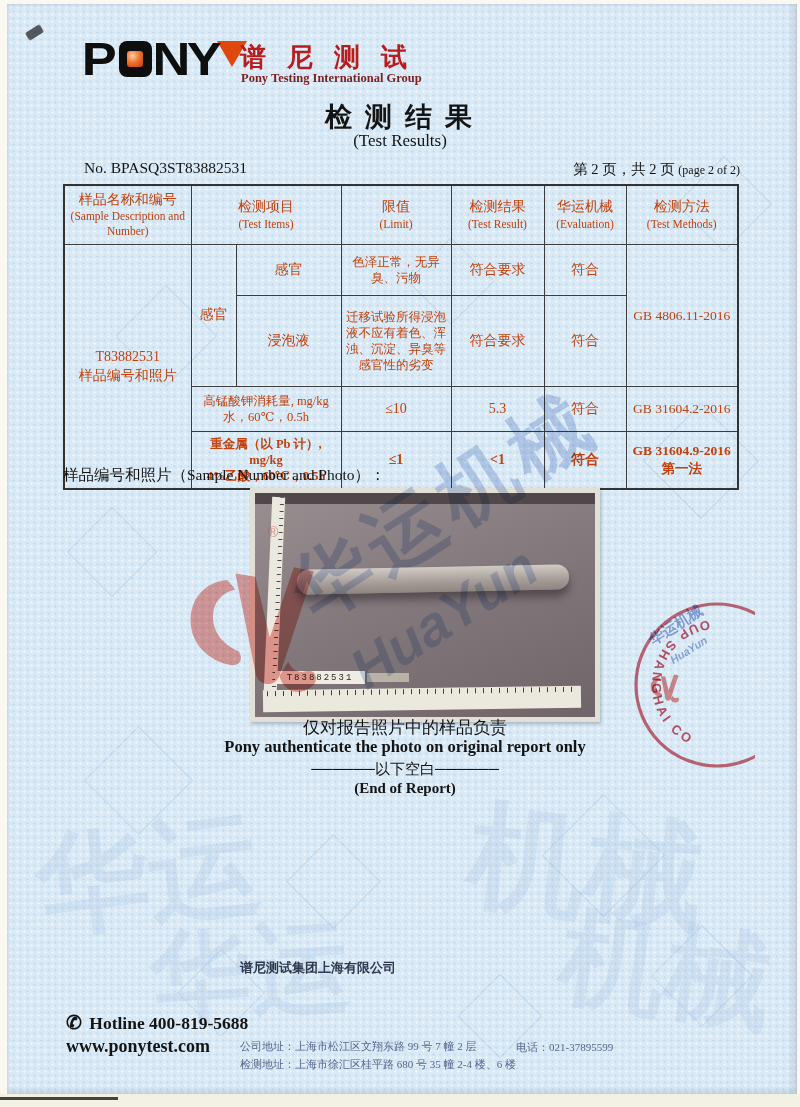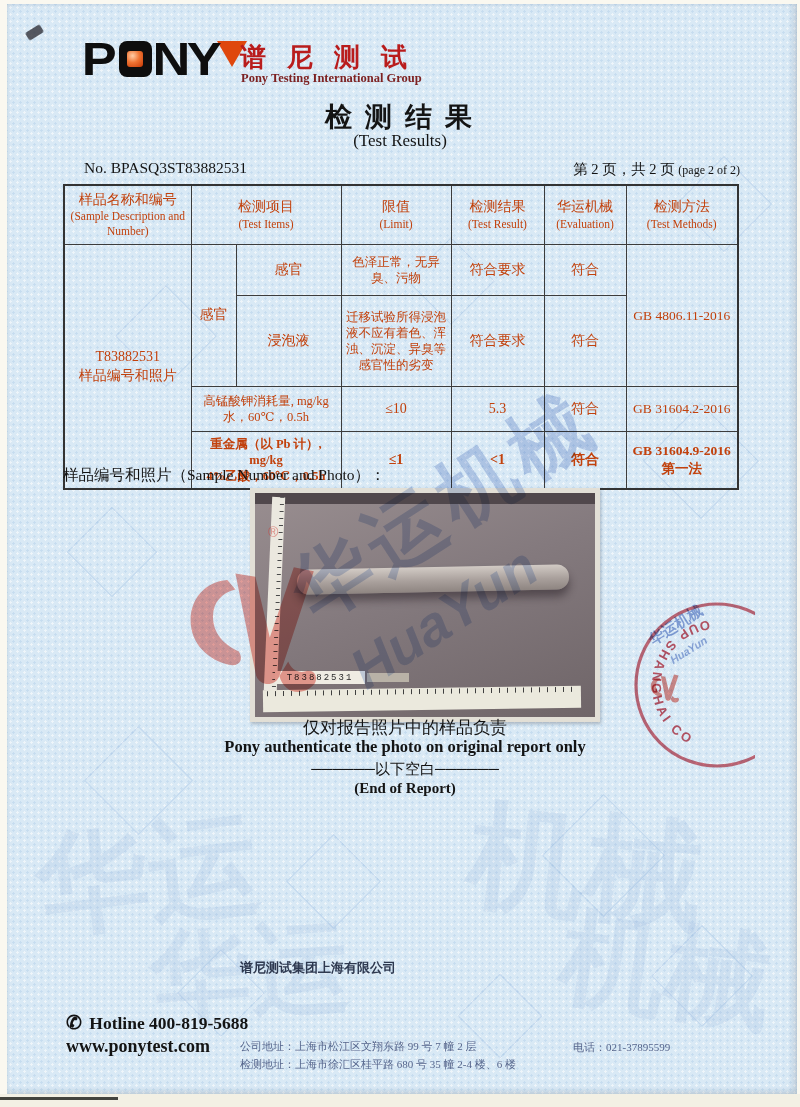--- a/index.html
+++ b/index.html
@@ -128,21 +128,21 @@
     mix-blend-mode:multiply;}
 
   
   .hotline{position:absolute;left:66px;top:1011px;font-size:17.5px;font-weight:700;z-index:5;
     white-space:nowrap;}
   .hotline .icon{font-size:19px;margin-right:3px;}
   .website{position:absolute;left:66px;top:1036px;font-size:18px;font-weight:700;z-index:5;}
   .f-company{position:absolute;left:240px;top:959px;font-size:13px;font-weight:600;color:#2e3950;z-index:5;}
   .f-addr1{position:absolute;left:240px;top:1039px;font-size:11px;color:#55658c;z-index:5;}
   .f-addr2{position:absolute;left:240px;top:1057px;font-size:11px;color:#55658c;z-index:5;}
-  .f-tel{position:absolute;left:573px;top:1040px;font-size:11px;color:#55658c;z-index:5;}
+  .f-tel{position:absolute;left:516px;top:1040px;font-size:11px;color:#55658c;z-index:5;}
 </style>
 </head>
 <body>
 
 <div class="paper"></div>
 
 <div class="diamond" style="left:130px;top:300px;width:70px;height:70px;"></div>
 <div class="diamond" style="left:420px;top:250px;width:60px;height:60px;"></div>
 <div class="diamond" style="left:660px;top:420px;width:80px;height:80px;"></div>
 <div class="diamond" style="left:100px;top:742px;width:75px;height:75px;"></div>

